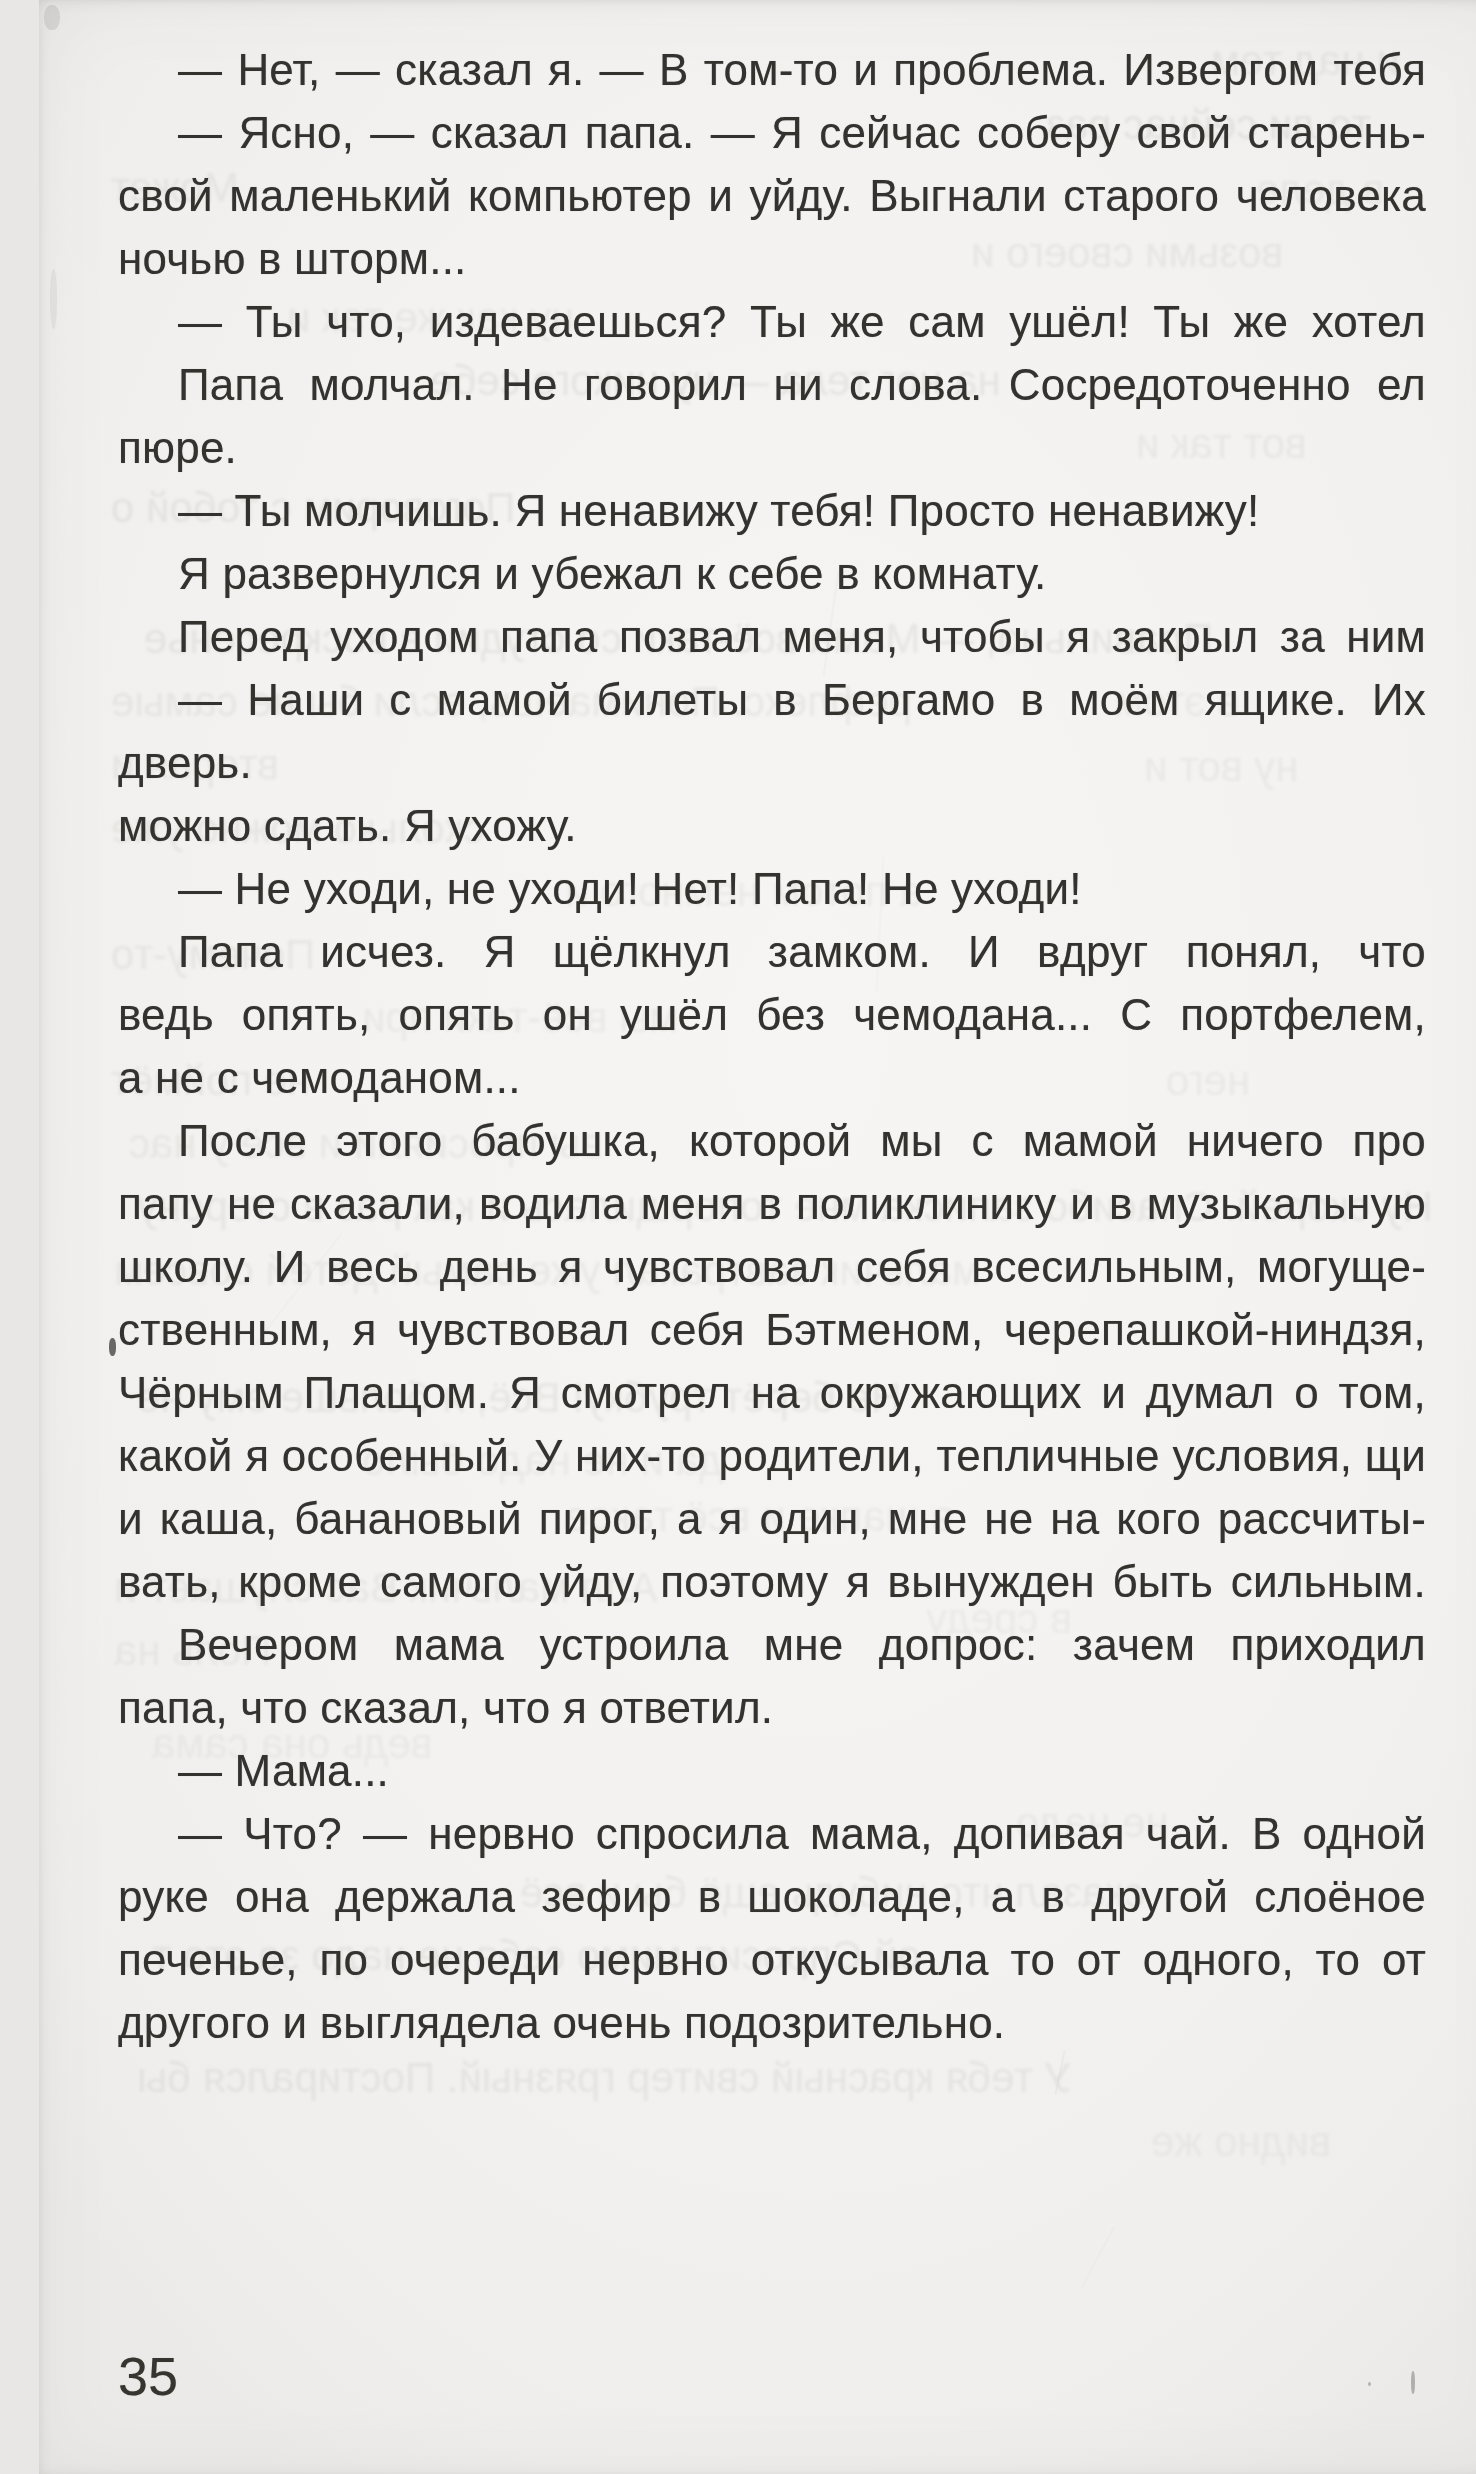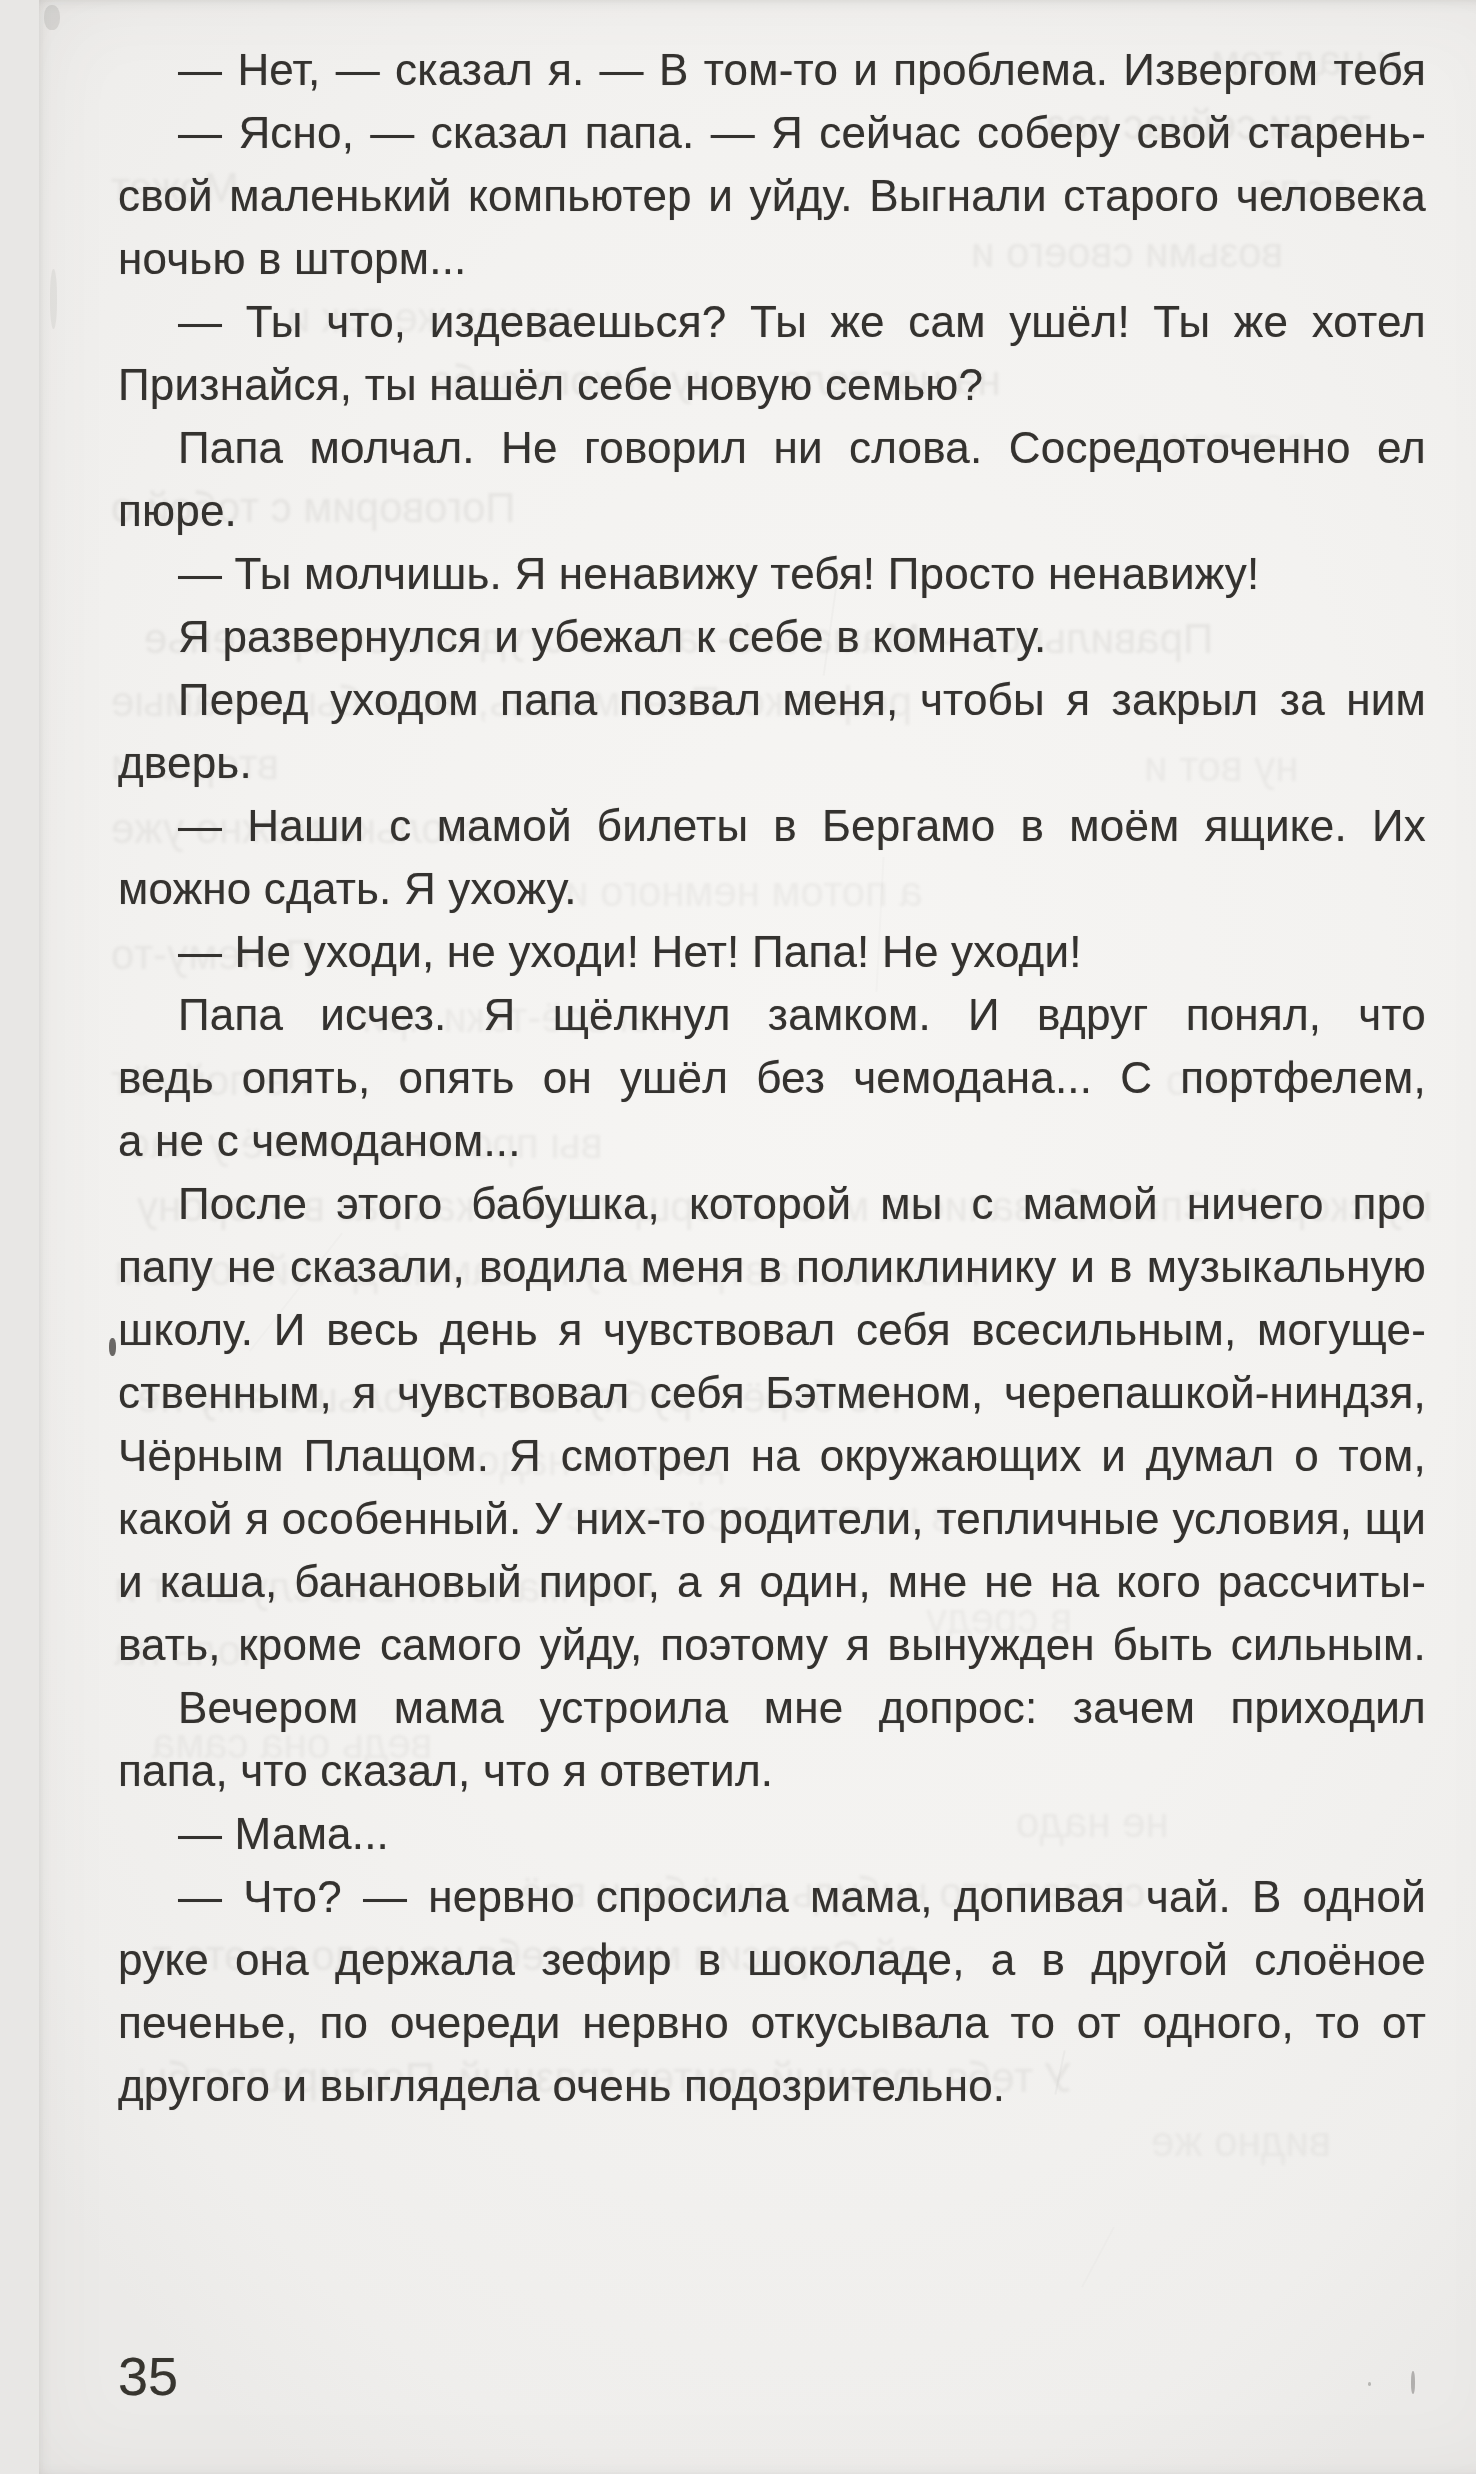--- a/index.html
+++ b/index.html
@@ -115,28 +115,27 @@
       <div class="ghost" style="left: 113px; top: 1933px; opacity: 0.13;">ой Спросил мимо себя не надо за это т</div>
       <div class="ghost" style="left: 98px; top: 2055px; opacity: 0.13;">У тебя красный свитер грязный. Постирался бы</div>
       <div class="ghost" style="left: 1112px; top: 2119px; opacity: 0.09;">видно же</div>
     </div>
   <div class="text-block">
       <div class="line j indent">— Нет, — сказал я. — В том-то и проблема. Извергом тебя</div>
       <div class="line j indent">— Ясно, — сказал папа. — Я сейчас соберу свой старень-</div>
       <div class="line j">свой маленький компьютер и уйду. Выгнали старого человека</div>
       <div class="line">ночью в шторм...</div>
       <div class="line j indent">— Ты что, издеваешься? Ты же сам ушёл! Ты же хотел уйти!</div>
-      <div class="line">Признайся, ты нашёл себе новую семью?</div>
       <div class="line j indent">Папа молчал. Не говорил ни слова. Сосредоточенно ел</div>
       <div class="line">пюре.</div>
       <div class="line indent">— Ты молчишь. Я ненавижу тебя! Просто ненавижу!</div>
       <div class="line indent">Я развернулся и убежал к себе в комнату.</div>
       <div class="line j indent">Перед уходом папа позвал меня, чтобы я закрыл за ним</div>
+      <div class="line j indent">— Наши с мамой билеты в Бергамо в моём ящике. Их</div>
       <div class="line">дверь.</div>
-      <div class="line j indent">— Наши с мамой билеты в Бергамо в моём ящике. Их</div>
       <div class="line">можно сдать. Я ухожу.</div>
       <div class="line indent">— Не уходи, не уходи! Нет! Папа! Не уходи!</div>
       <div class="line j indent">Папа исчез. Я щёлкнул замком. И вдруг понял, что</div>
       <div class="line j">ведь опять, опять он ушёл без чемодана... С портфелем,</div>
       <div class="line">а не с чемоданом...</div>
       <div class="line j indent">После этого бабушка, которой мы с мамой ничего про</div>
       <div class="line j">папу не сказали, водила меня в поликлинику и в музыкальную</div>
       <div class="line j">школу. И весь день я чувствовал себя всесильным, могуще-</div>
       <div class="line j">ственным, я чувствовал себя Бэтменом, черепашкой-ниндзя,</div>
       <div class="line j">Чёрным Плащом. Я смотрел на окружающих и думал о том,</div>

